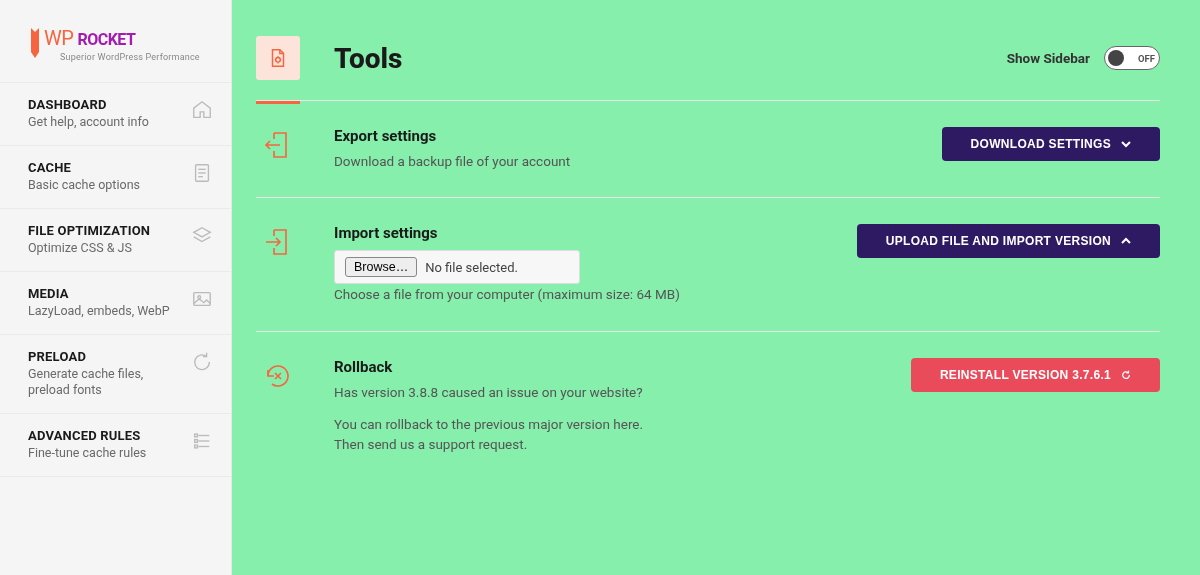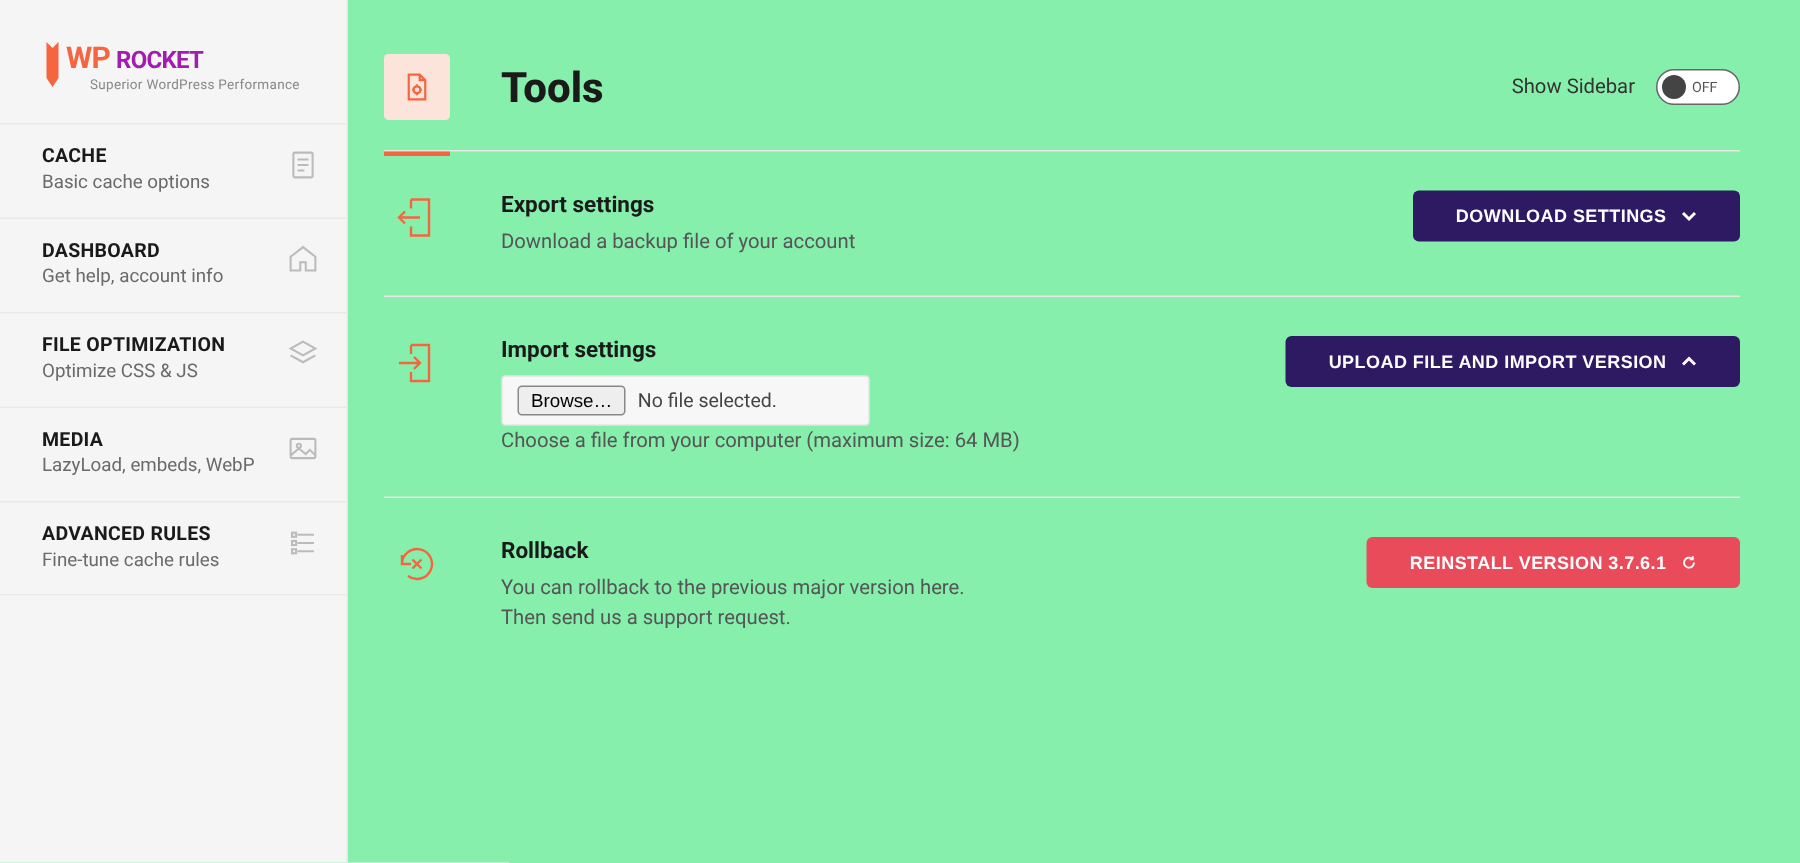--- a/index.html
+++ b/index.html
@@ -1,41 +1,41 @@
 <!DOCTYPE html>
 <html><head>
 <meta charset="utf-8">
 <style>
 *{box-sizing:border-box;margin:0;padding:0}
 body{font-family:-apple-system,BlinkMacSystemFont,"Segoe UI",Roboto,Ubuntu,sans-serif;font-size:14px;color:#333;background:#fff;width:1200px;height:575px;overflow:hidden}
 .app{display:flex;height:575px}
 .sidebar{width:232px;background:#f5f5f5;border-right:1px solid #e8e8e8;display:flex;flex-direction:column}
 .logo{padding:26px 28px 20px}
 .logo-top{display:flex;align-items:baseline;gap:4px}
-.logo-wp{color:#f56640;font-weight:700;font-size:20px;letter-spacing:-0.5px}
+.logo-wp{color:#f56640;font-weight:400;font-size:20px;letter-spacing:-0.5px}
 .logo-rocket{color:#a21caf;font-weight:700;font-size:16px;letter-spacing:-0.5px}
 .logo-tag{color:#888;font-size:9px;margin-top:2px;margin-left:16px;letter-spacing:0.2px}
 .nav{flex:1}
 .nav-item{padding:14px 18px 14px 28px;border-bottom:1px solid #eaeaea;display:flex;align-items:flex-start;justify-content:space-between;cursor:pointer}
 .nav-item:first-child{border-top:1px solid #eaeaea}
 .nav-text{flex:1}
 .nav-title{font-weight:700;font-size:13px;color:#1a1a1a;text-transform:uppercase;letter-spacing:0.2px}
 .nav-desc{font-size:12.5px;color:#6a6a6a;margin-top:2px;line-height:1.35}
 .nav-icon{color:#bbb;width:22px;height:22px;flex-shrink:0;margin-top:2px;margin-left:6px}
 .main{flex:1;background:#86efac;padding:36px 40px 0 0;overflow:auto}
 .header{display:flex;align-items:center;justify-content:space-between;padding-left:24px;padding-bottom:20px}
 .header-left{display:flex;align-items:center;gap:34px}
 .header-icon{width:44px;height:44px;background:#fde4da;border-radius:3px;display:flex;align-items:center;justify-content:center;position:relative}
 .header-icon::after{content:"";position:absolute;bottom:-24px;left:0;width:44px;height:3px;background:#f56640}
 .page-title{font-size:28px;font-weight:800;color:#1a1a1a}
 .header-right{display:flex;align-items:center;gap:14px}
-.show-sidebar{font-weight:400;font-size:13.5px;color:#333}
+.show-sidebar{font-weight:700;font-size:13.5px;color:#333}
 .toggle{width:56px;height:24px;border-radius:24px;border:1.5px solid #666;background:#fff;position:relative;cursor:pointer;display:flex;align-items:center}
 .toggle-knob{width:16px;height:16px;background:#444;border-radius:50%;position:absolute;left:3px}
-.toggle-label{position:absolute;right:14px;font-size:9.5px;font-weight:400;color:#555}
+.toggle-label{position:absolute;right:4px;font-size:9.5px;font-weight:700;color:#555}
 .divider{height:1px;background:#e8e8e8;margin-left:24px}
 .section{display:flex;padding:26px 0 26px 24px;gap:34px}
 .section-icon{width:44px;flex-shrink:0;display:flex;justify-content:center;padding-top:2px}
 .section-body{flex:1;display:flex;justify-content:space-between;align-items:flex-start;gap:20px}
 .section-content{flex:1}
 .section-title{font-weight:700;font-size:15px;color:#1a1a1a;margin-bottom:6px}
 .section-desc{color:#555;font-size:13.5px;line-height:1.5}
 .section-desc p{margin-bottom:12px}
 .btn{display:flex;align-items:center;gap:10px;padding:10px 29px;border-radius:4px;font-weight:700;font-size:12px;letter-spacing:0.3px;color:#fff;cursor:pointer;border:none;white-space:nowrap}
 .btn-purple{background:#2d1a63}
@@ -60,58 +60,68 @@
             <span class="logo-wp">WP</span>
             <span class="logo-rocket">ROCKET</span>
           </div>
           <div class="logo-tag">Superior WordPress Performance</div>
         </div>
       </div>
     </div>
     <nav class="nav">
       <div class="nav-item">
         <div class="nav-text">
+          <div class="nav-title">DASHBOARD</div>
+          <div class="nav-desc">Get help, account info</div>
+        </div>
+        <svg class="nav-icon" viewBox="0 0 24 24" fill="none" stroke="currentColor" stroke-width="1.5">
+            <path d="M3 10 L12 3 L21 10 V20 H14 V14 H10 V20 H3 Z"></path>
+          </svg>
+      </div>
+      <div class="nav-item">
+        <div class="nav-text">
           <div class="nav-title">CACHE</div>
           <div class="nav-desc">Basic cache options</div>
         </div>
         <svg class="nav-icon" viewBox="0 0 24 24" fill="none" stroke="currentColor" stroke-width="1.5">
             <rect x="5" y="3" width="14" height="18" rx="1"></rect>
             <line x1="8" y1="8" x2="16" y2="8"></line>
             <line x1="8" y1="12" x2="16" y2="12"></line>
             <line x1="8" y1="16" x2="13" y2="16"></line>
           </svg>
       </div>
       <div class="nav-item">
         <div class="nav-text">
-          <div class="nav-title">DASHBOARD</div>
-          <div class="nav-desc">Get help, account info</div>
-        </div>
-        <svg class="nav-icon" viewBox="0 0 24 24" fill="none" stroke="currentColor" stroke-width="1.5">
-            <path d="M3 10 L12 3 L21 10 V20 H14 V14 H10 V20 H3 Z"></path>
-          </svg>
-      </div>
-      <div class="nav-item">
-        <div class="nav-text">
           <div class="nav-title">FILE OPTIMIZATION</div>
           <div class="nav-desc">Optimize CSS &amp; JS</div>
         </div>
         <svg class="nav-icon" viewBox="0 0 24 24" fill="none" stroke="currentColor" stroke-width="1.5">
             <path d="M12 3 L21 8 L12 13 L3 8 Z"></path>
             <path d="M3 13 L12 18 L21 13"></path>
           </svg>
       </div>
       <div class="nav-item">
         <div class="nav-text">
           <div class="nav-title">MEDIA</div>
           <div class="nav-desc">LazyLoad, embeds, WebP</div>
         </div>
         <svg class="nav-icon" viewBox="0 0 24 24" fill="none" stroke="currentColor" stroke-width="1.5">
             <rect x="3" y="5" width="18" height="14" rx="1"></rect>
             <circle cx="9" cy="10" r="1.5"></circle>
             <path d="M3 17 L9 12 L14 16 L17 13 L21 17"></path>
+          </svg>
+      </div>
+      <div class="nav-item">
+        <div class="nav-text">
+          <div class="nav-title">PRELOAD</div>
+          <div class="nav-desc">Generate cache files, preload fonts</div>
+        </div>
+        <svg class="nav-icon" viewBox="0 0 24 24" fill="none" stroke="currentColor" stroke-width="1.5">
+            <path d="M20 12 A8 8 0 1 1 17 6"></path>
+            <path d="M17 2 L17 6 L13 6"></path>
           </svg>
       </div>
       <div class="nav-item">
         <div class="nav-text">
           <div class="nav-title">ADVANCED RULES</div>
           <div class="nav-desc">Fine-tune cache rules</div>
         </div>
         <svg class="nav-icon" viewBox="0 0 24 24" fill="none" stroke="currentColor" stroke-width="1.5">
             <line x1="8" y1="6" x2="20" y2="6"></line>
             <rect x="4" y="4.5" width="3" height="3"></rect>
@@ -200,20 +210,21 @@
         <svg width="32" height="32" viewBox="0 0 32 32" fill="none" stroke="#f56640" stroke-width="1.6">
             <path d="M6 16 A10 10 0 1 1 10 24"></path>
             <path d="M6 10 L6 16 L12 16"></path>
             <path d="M13 13 L19 19 M19 13 L13 19"></path>
           </svg>
       </div>
       <div class="section-body">
         <div class="section-content">
           <div class="section-title">Rollback</div>
           <div class="section-desc">
+            <p>Has version 3.8.8 caused an issue on your website?</p>
             <div>You can rollback to the previous major version here.</div>
             <div>Then send us a support request.</div>
           </div>
         </div>
         <button class="btn btn-red">
           <span>REINSTALL VERSION 3.7.6.1</span>
           <svg class="btn-arrow" viewBox="0 0 12 12" fill="none" stroke="currentColor" stroke-width="1.5">
               <path d="M10 6 A4 4 0 1 1 8.5 3"></path>
               <path d="M9 1 L9 3.5 L6.5 3.5"></path>
             </svg>

